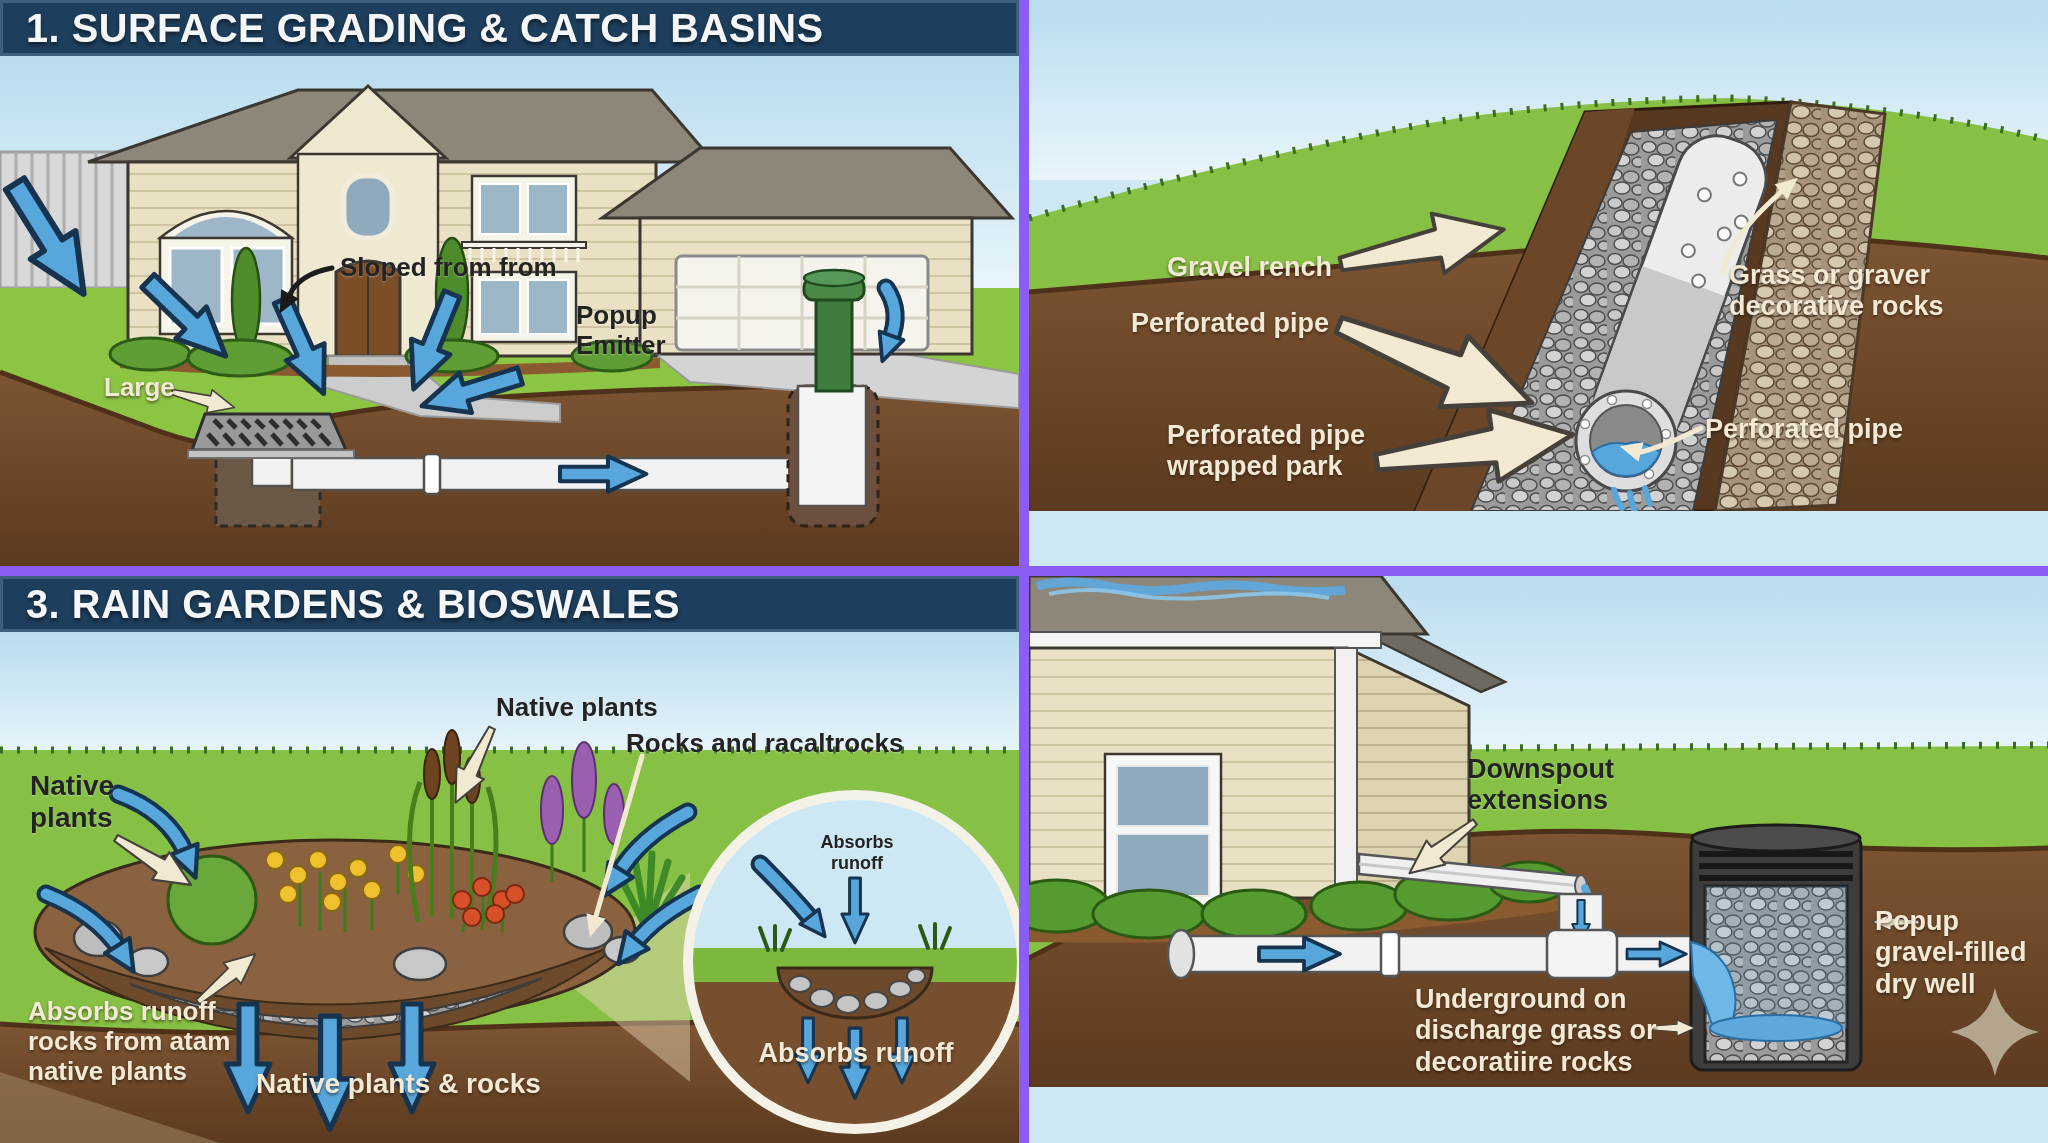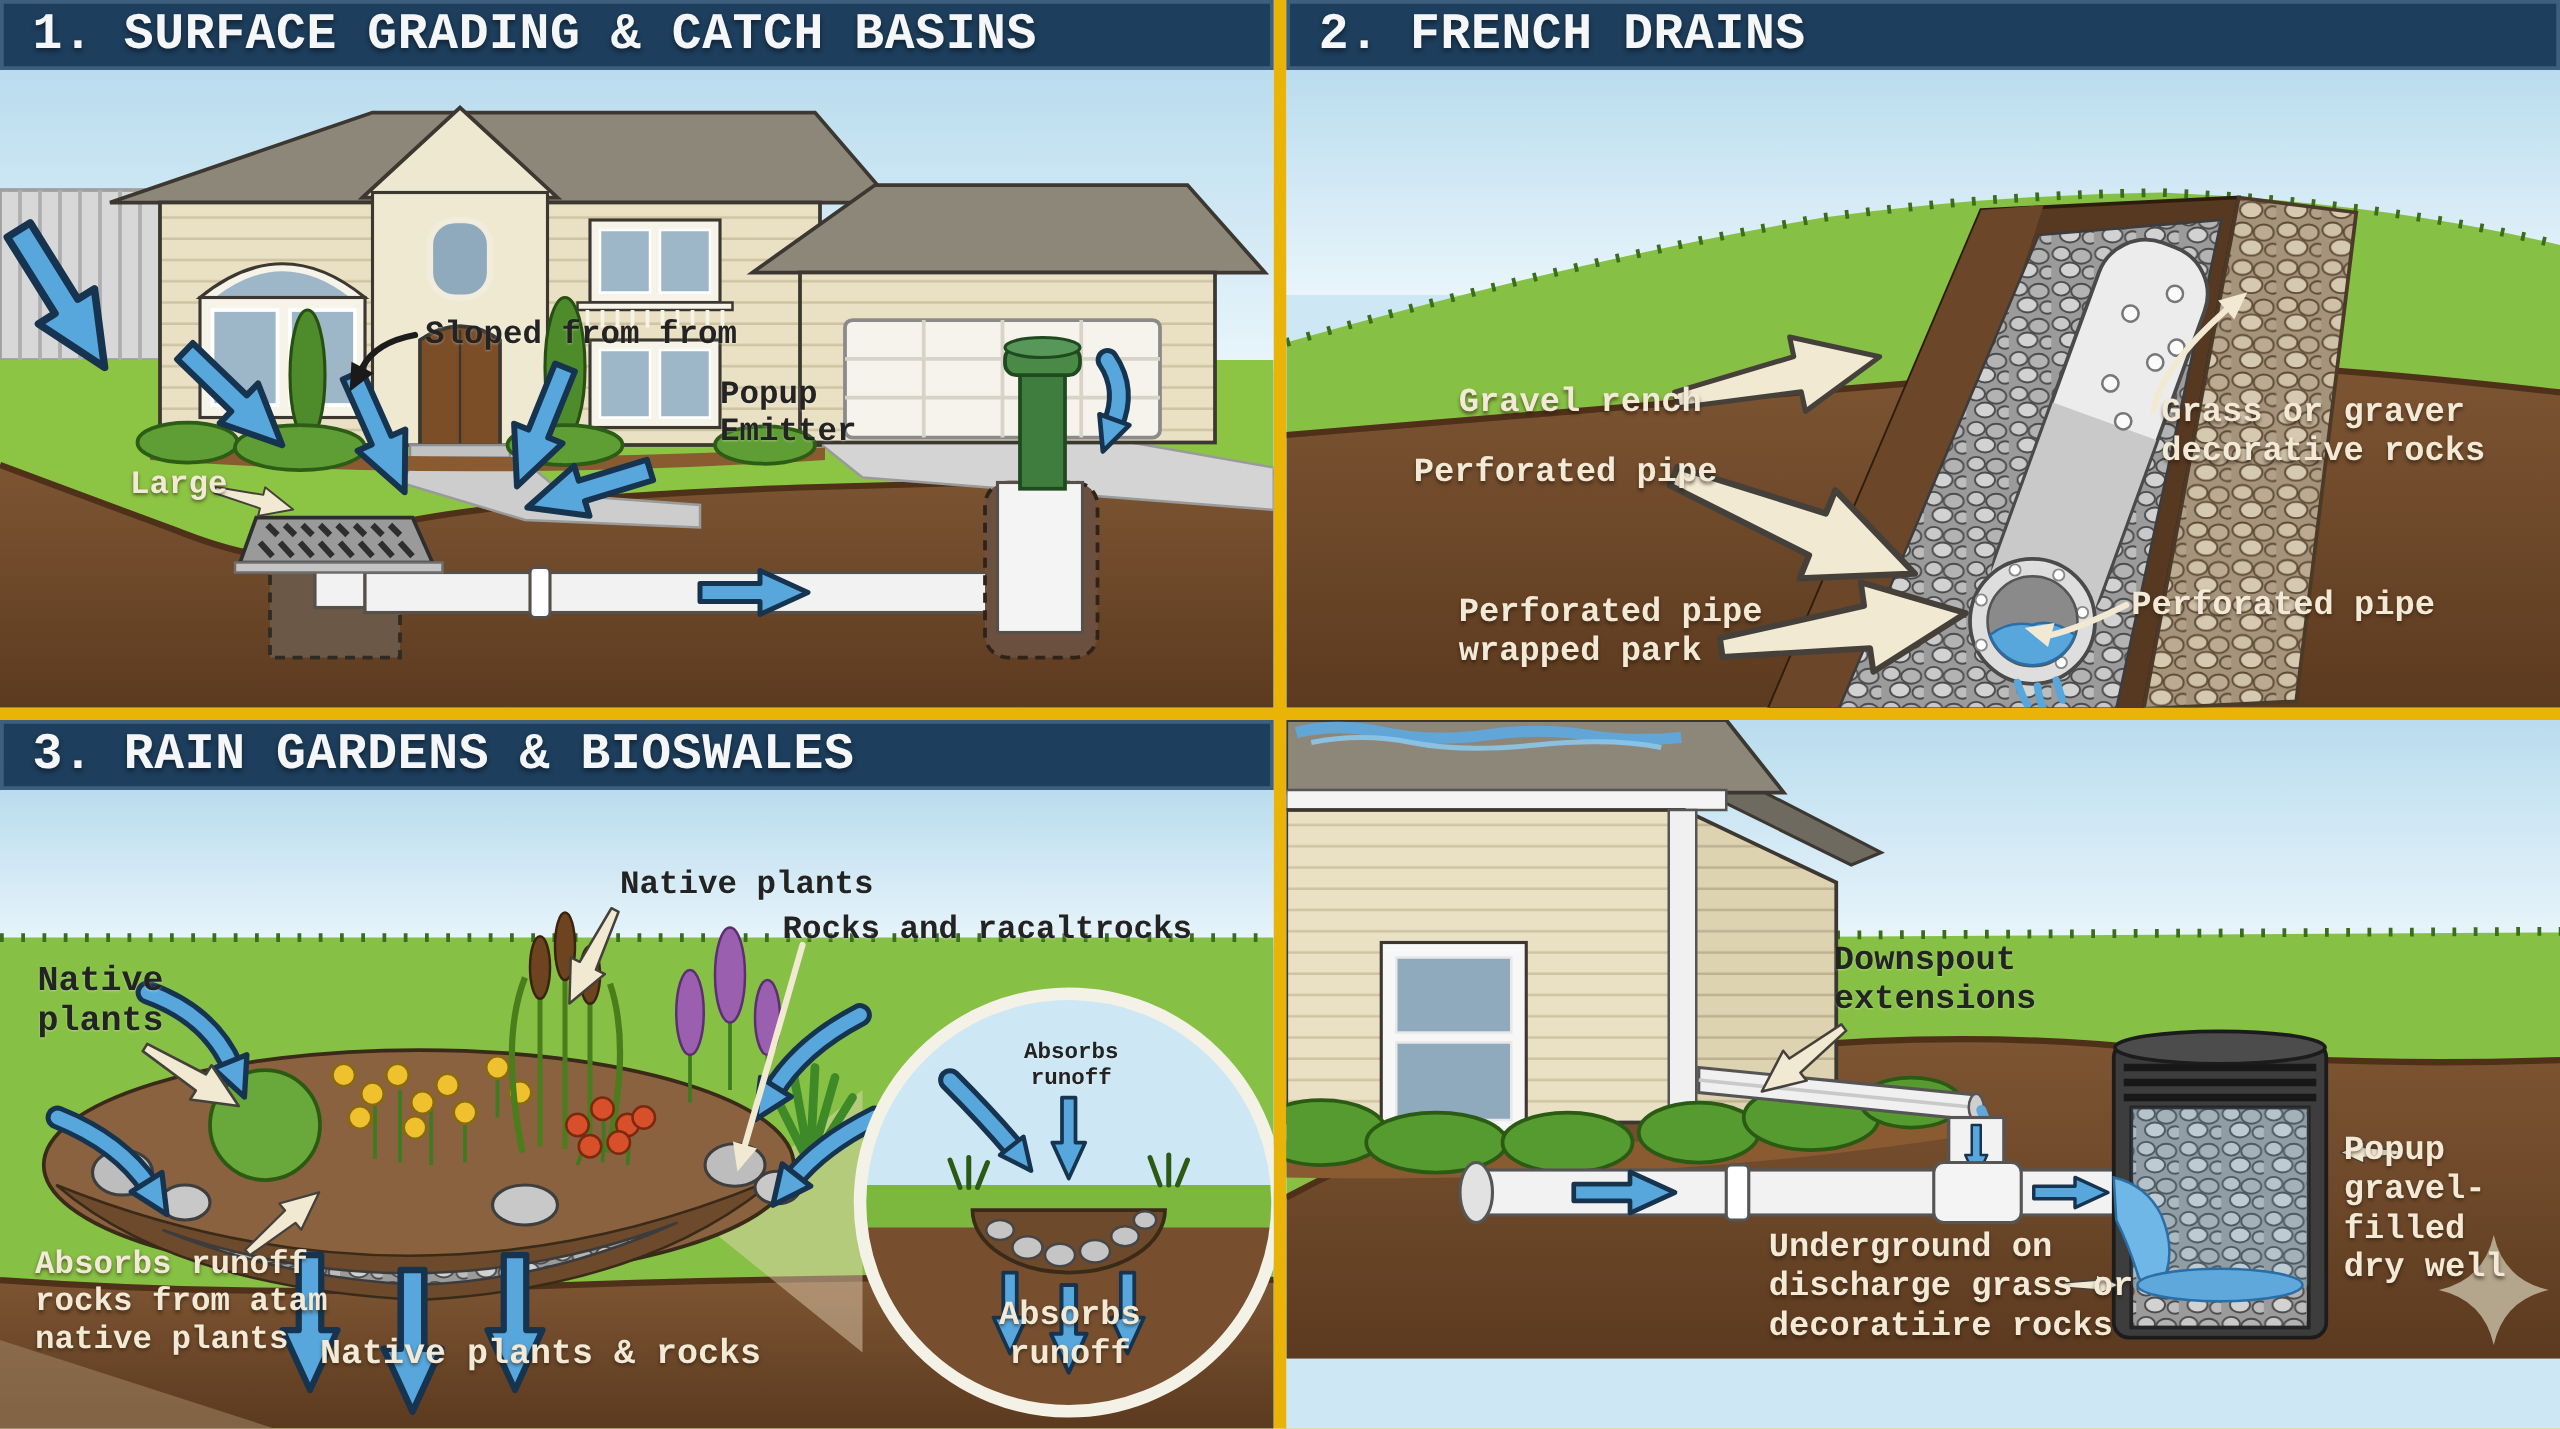--- a/index.html
+++ b/index.html
@@ -1,16 +1,16 @@
 <!DOCTYPE html>
 <html><head>
 <meta charset="utf-8">
 <style>
   html,body{margin:0;padding:0;background:#ffffff;}
-  .board{width:2048px;height:1143px;display:grid;grid-template-columns:1019px 1019px;grid-template-rows:566px 567px;gap:10px;background:#eab308;font-family:Liberation Mono, monospace;}
+  .board{width:2048px;height:1143px;display:grid;grid-template-columns:1019px 1019px;grid-template-rows:566px 567px;gap:10px;background:#8b5cf6;font-family:Liberation Sans, sans-serif;}
   .panel{position:relative;background:#cde8f4;overflow:hidden;}
   .panel-header{height:56px;background:#1d3e5c;display:flex;align-items:center;padding:0 26px;box-shadow:inset 0 0 0 3px rgba(125,158,190,.35);position:relative;z-index:5;}
   .panel-header h2{margin:0;font-weight:700;font-size:41px;line-height:1;color:#f4f6f8;letter-spacing:.5px;text-shadow:0 3px 4px rgba(0,0,0,.45);transform:scaleX(.97);transform-origin:left center;white-space:nowrap;}
   .scene{position:relative;height:511px;}
   .scene svg{position:absolute;left:0;top:0;}
   .label{position:absolute;font-weight:700;font-size:26px;line-height:1.16;white-space:pre-line;z-index:4;}
   .label.dark{color:#232323;text-shadow:0 1px 2px rgba(255,255,255,.35);}
   .label.cream{color:#f2ead6;text-shadow:0 2px 3px rgba(40,25,10,.6);}
   .label.center{text-align:center;}
   .cvO{stroke:#16344f;stroke-width:19;fill:none;stroke-linecap:round;}
@@ -150,23 +150,20 @@
         <use href="#cArr" transform="translate(172,336) rotate(14) scale(0.62)"></use>
       </svg>
       <div class="label dark" style="left:340px;top:196px;">Sloped from from</div>
       <div class="label cream" style="left:104px;top:316px;">Large</div>
       <div class="label dark" style="left:576px;top:244px;">Popup
 Emitter</div>
     </div>
   </section>
 
   <section class="panel">
-    <header class="panel-header">
-      <h2>2. FRENCH DRAINS</h2>
-    </header>
     <div class="scene">
       <svg width="1019" height="511" viewBox="0 0 1019 511">
         <rect x="0" y="0" width="1019" height="180" fill="url(#skyG)"></rect>
         <path d="M0,218 Q240,150 430,118 Q560,100 700,98 Q880,106 1019,140 L1019,258 Q830,236 700,234 Q400,258 0,292 Z" fill="#86c044"></path>
         <path d="M0,292 Q400,258 700,234 Q830,236 1019,258 L1019,511 L0,511 Z" fill="url(#soilG)"></path>
         <path d="M0,292 Q400,258 700,234 Q830,236 1019,258" fill="none" stroke="#4e3118" stroke-width="5"></path>
         <path d="M0,218 Q240,150 430,118 Q560,100 700,98 Q880,106 1019,140" class="fringe"></path>
         <g>
           <polygon points="556,112 762,102 686,511 386,511" fill="#573922" stroke="#2e1d0e" stroke-width="3"></polygon>
           <polygon points="556,112 606,108 474,511 386,511" fill="#6b4628"></polygon>

